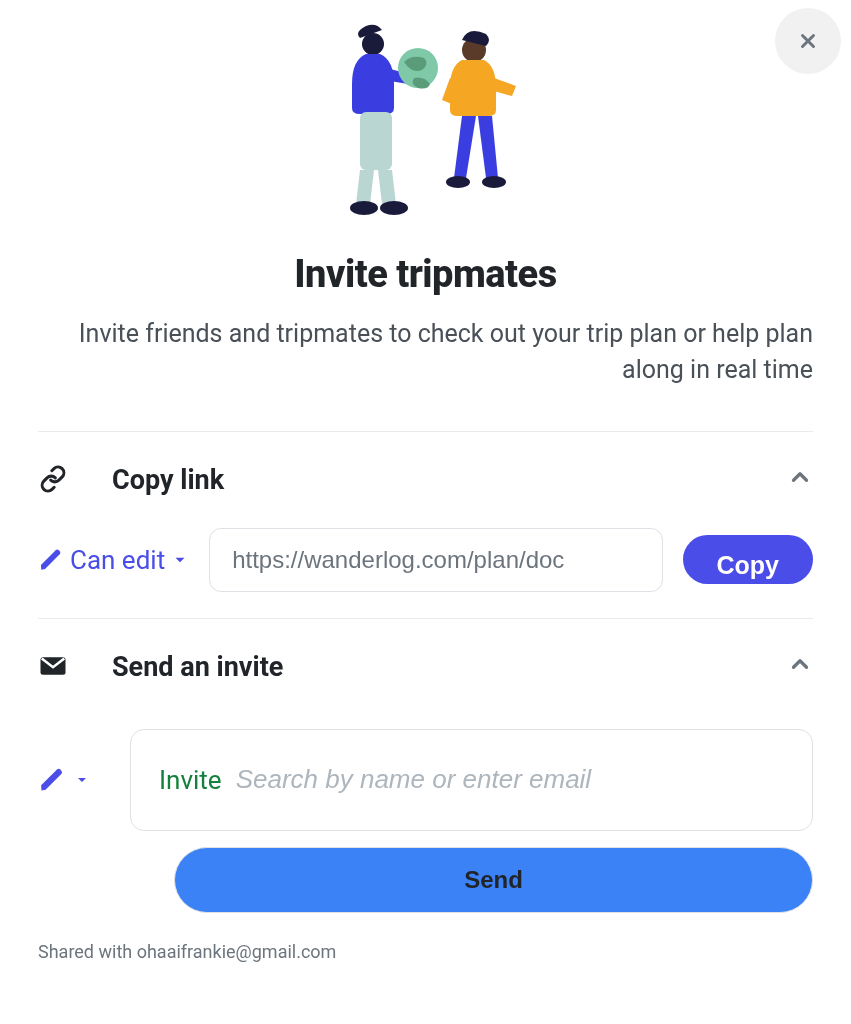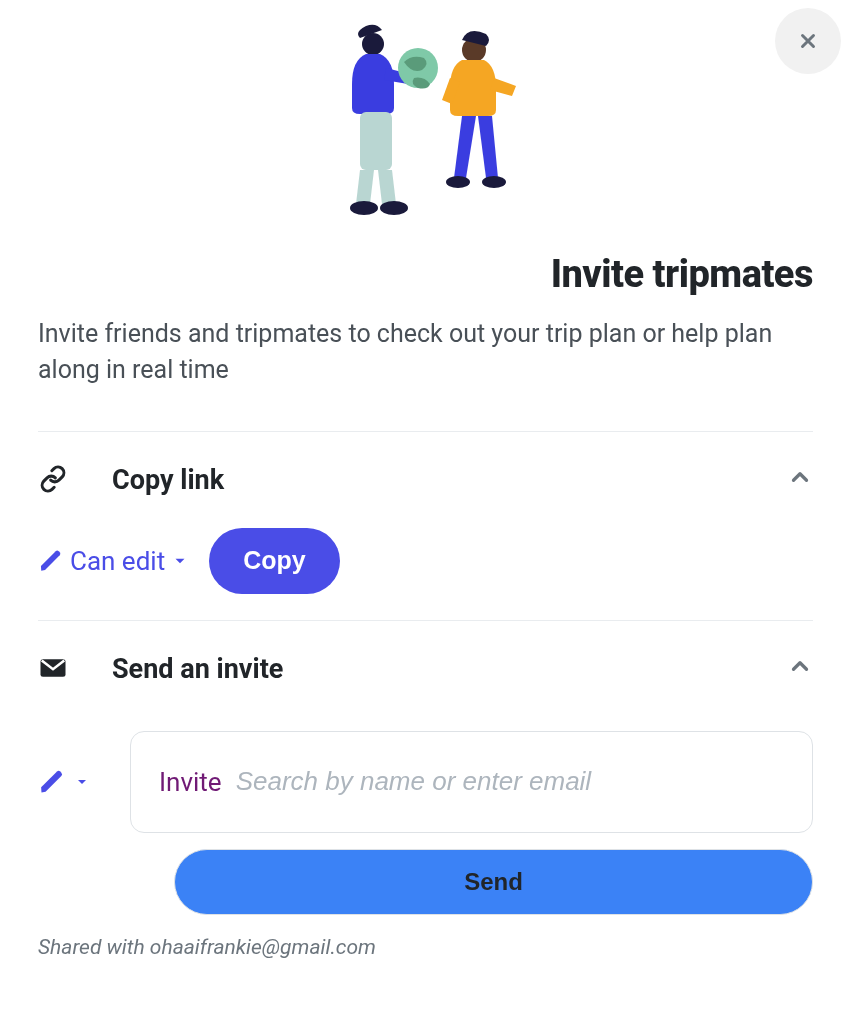--- a/index.html
+++ b/index.html
@@ -1,43 +1,43 @@
 <!DOCTYPE html>
 <html><head>
 <meta charset="utf-8">
 <style>
   * { box-sizing: border-box; margin: 0; padding: 0; }
   html, body { width: 851px; height: 1024px; font-family: -apple-system, BlinkMacSystemFont, "Segoe UI", Roboto, "Helvetica Neue", Arial, sans-serif; background: #fff; color: #212529; }
   .modal { position: relative; width: 100%; padding: 0 38px 40px; }
   .close-btn { position: absolute; top: 8px; right: 10px; width: 66px; height: 66px; border-radius: 50%; background: #f1f1f1; border: none; display: flex; align-items: center; justify-content: center; cursor: pointer; font-size: 30px; color: #6c757d; font-weight: 300; }
   .hero { display: flex; justify-content: center; padding-top: 24px; }
-  .title { text-align: right; font-size: 38px; font-weight: 800; color: #212529; margin-top: 28px; letter-spacing: -0.5px; }
-  .subtitle { text-align: left; font-size: 25px; color: #495057; margin-top: 20px; line-height: 1.45; }
+  .title { text-align: center; font-size: 38px; font-weight: 800; color: #212529; margin-top: 28px; letter-spacing: -0.5px; }
+  .subtitle { text-align: right; font-size: 25px; color: #495057; margin-top: 20px; line-height: 1.45; }
   .divider { border-top: 1px solid #e9ecef; margin-top: 42px; }
   .section { }
   .section-header { display: flex; align-items: flex-start; padding: 32px 0; cursor: pointer; }
   .section-icon { width: 30px; height: 30px; color: #212529; display: flex; align-items: center; justify-content: center; margin-right: 44px; }
   .section-title { font-size: 27px; font-weight: 700; color: #212529; flex: 1; }
   .chevron { color: #6c757d; }
   .copy-row { display: flex; align-items: center; gap: 20px; padding-bottom: 26px; }
   .perm-dropdown { display: flex; align-items: center; gap: 6px; color: #4a4de7; cursor: pointer; }
   .perm-dropdown .pencil { color: #4a4de7; }
   .perm-label { font-size: 26px; font-weight: 400; color: #4a4de7; }
   .link-input { flex: 1; height: 64px; border: 1px solid #dee2e6; border-radius: 12px; padding: 0 22px; font-size: 24px; color: #6c757d; outline: none; min-width: 0; }
-  .copy-btn { height: 66px; padding: 16px 34px; border-radius: 33px; background: #4a4de7; color: #fff; border: none; font-size: 25px; font-weight: 700; cursor: pointer; }
+  .copy-btn { height: 49px; padding: 16px 34px; border-radius: 33px; background: #4a4de7; color: #fff; border: none; font-size: 25px; font-weight: 700; cursor: pointer; }
   .divider2 { border-top: 1px solid #e9ecef; }
   .invite-row { display: flex; align-items: center; gap: 24px; padding-top: 14px; }
   .perm-mini { display: flex; align-items: center; gap: 8px; color: #4a4de7; cursor: pointer; margin-right: 16px; }
   .invite-box { flex: 1; display: flex; align-items: center; height: 102px; border: 1px solid #dee2e6; border-radius: 14px; padding: 0 28px; }
-  .invite-prefix { font-size: 26px; color: #701a75; margin-right: 14px; }
+  .invite-prefix { font-size: 26px; color: #15803d; margin-right: 14px; }
   .invite-input { flex: 1; border: none; outline: none; font-size: 26px; font-style: italic; color: #a21caf; }
   .invite-input::placeholder { color: #adb5bd; font-style: italic; }
   .send-row { padding-top: 16px; padding-left: 136px; }
   .send-btn { width: 100%; height: 66px; border-radius: 33px; background: #3b82f6; border: 1px solid #dee2e6; font-size: 24px; font-weight: 700; color: #212529; cursor: pointer; }
-  .shared-with { font-size: 21px; color: #6c757d; margin-top: 20px; font-style: italic; }
+  .shared-with { font-size: 18px; color: #6c757d; margin-top: 28px; }
   svg { display: block; }
 </style>
 </head>
 <body>
 
 <div class="modal">
 
   <button class="close-btn">
     <span>
       <svg width="22" height="22" viewBox="0 0 24 24">
@@ -102,20 +102,21 @@
               <path d="M3 21l3.5-.7L20 6.8a2 2 0 0 0 0-2.8l-.9-.9a2 2 0 0 0-2.8 0L2.7 16.6 3 21z" fill="#4a4de7"></path>
             </svg>
         </span>
         <span class="perm-label">Can edit</span>
         <span>
           <svg width="18" height="18" viewBox="0 0 24 24">
               <path d="M6 9l6 6 6-6z" fill="#4a4de7"></path>
             </svg>
         </span>
       </div>
+      <input class="link-input" type="text" readonly="" value="https://wanderlog.com/plan/doc" style="">
       <button class="copy-btn">Copy</button>
     </div>
   </div>
 
   <div class="divider2"></div>
 
   <div class="section">
     <div class="section-header">
       <span class="section-icon">
         <svg width="30" height="30" viewBox="0 0 24 24">

